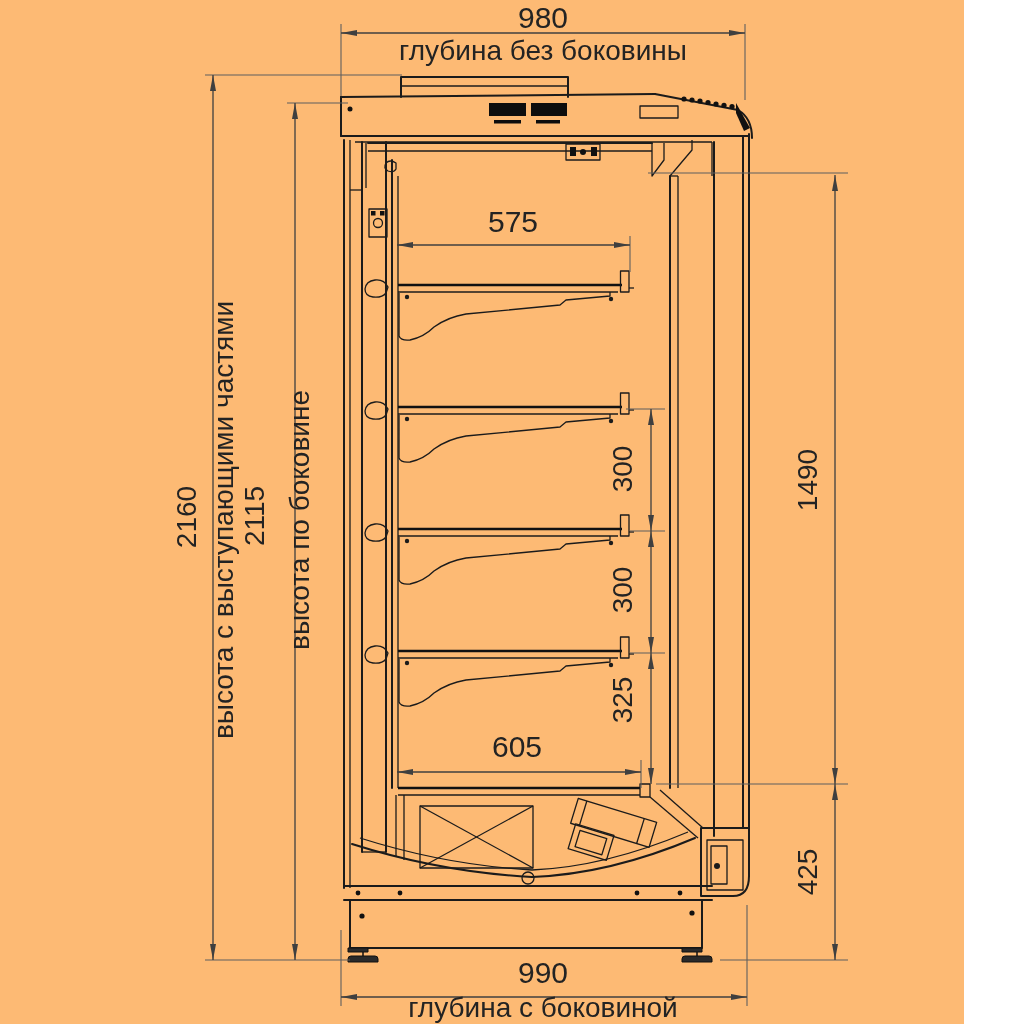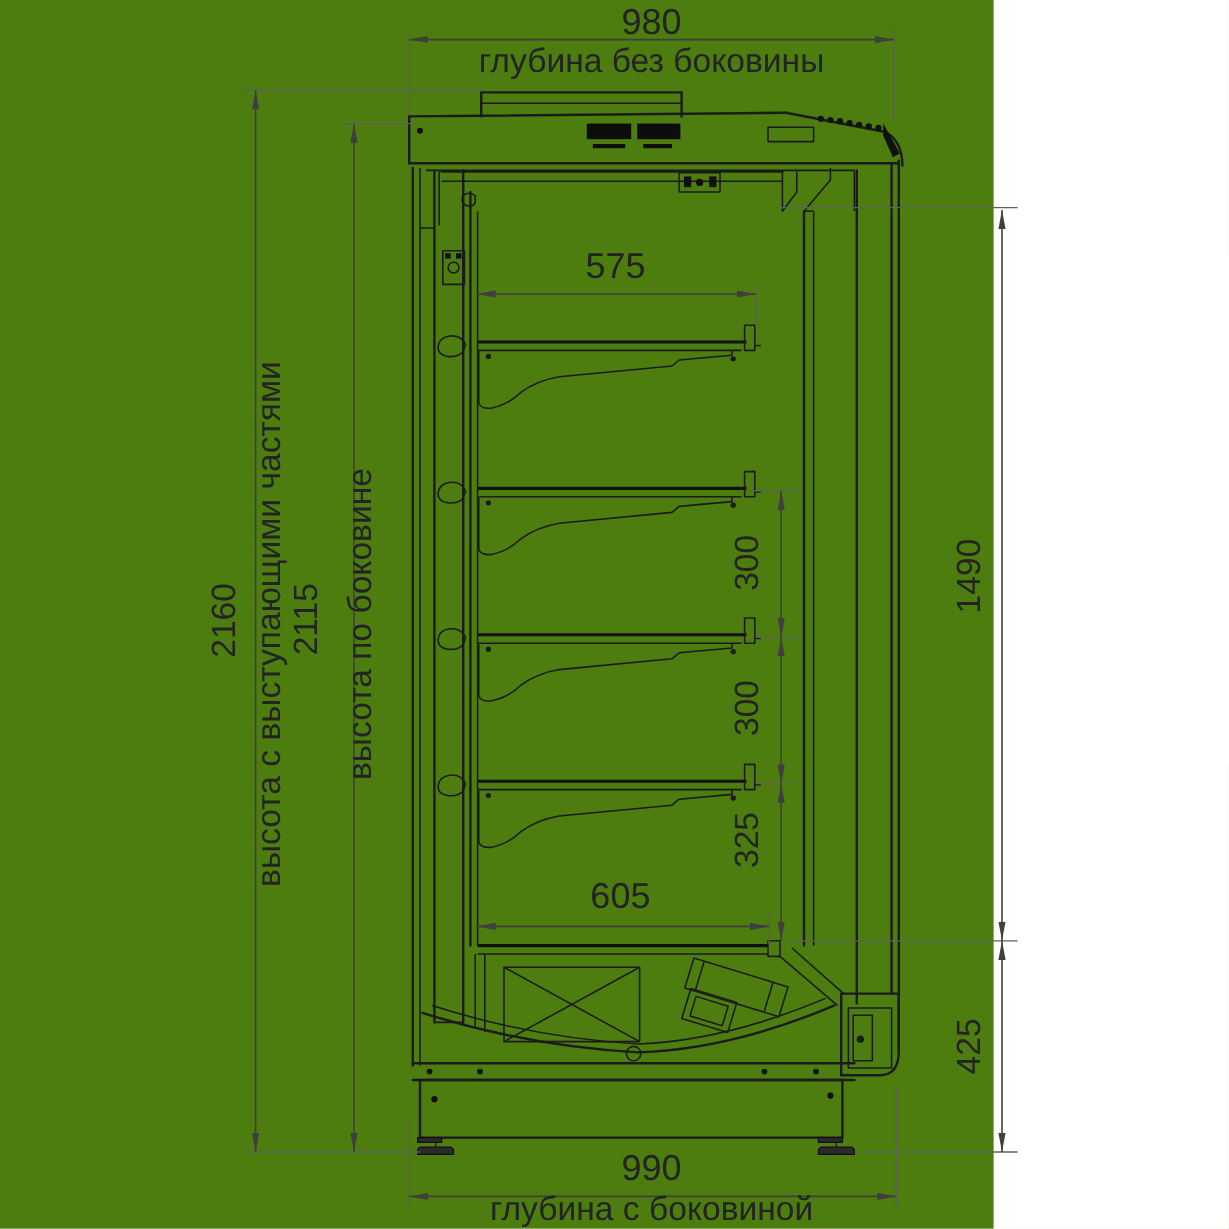--- a/index.html
+++ b/index.html
@@ -1,16 +1,16 @@
 <!DOCTYPE html>
 <html><head>
 <meta charset="utf-8">
 <style>
   html,body{margin:0;padding:0;background:#ffffff;}
-  #canvas{width:828px;height:1024px;position:relative;background:#4d7c0f;font-family:"Liberation Sans",sans-serif;}
+  #canvas{width:964px;height:1024px;position:relative;background:#fdba74;font-family:"Liberation Sans",sans-serif;}
   svg{display:block;}
   text{fill:#232323;font-family:"Liberation Sans",sans-serif;}
   .outline{stroke:#1b1b1b;stroke-width:2;fill:none;stroke-linecap:round;stroke-linejoin:round;}
   .thin{stroke:#1b1b1b;stroke-width:1.3;fill:none;stroke-linejoin:round;}
   .heavy{stroke:#111;stroke-width:2.6;fill:none;}
   .dim{stroke:#3f3f3f;stroke-width:1.3;fill:none;}
   .ext{stroke:#5f5f5f;stroke-width:1.1;fill:none;}
   .dtxt{font-size:30px;}
   .dtxt-s{font-size:28px;}
 </style>

